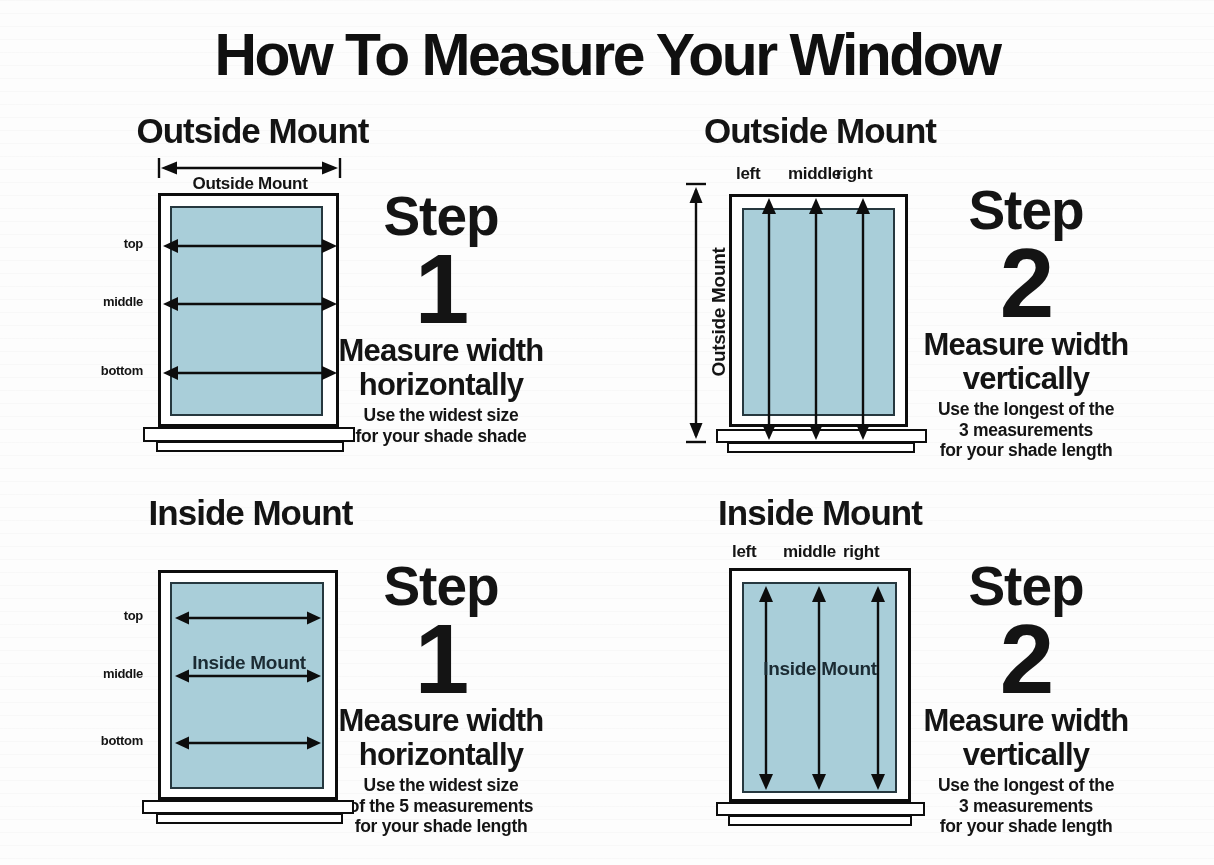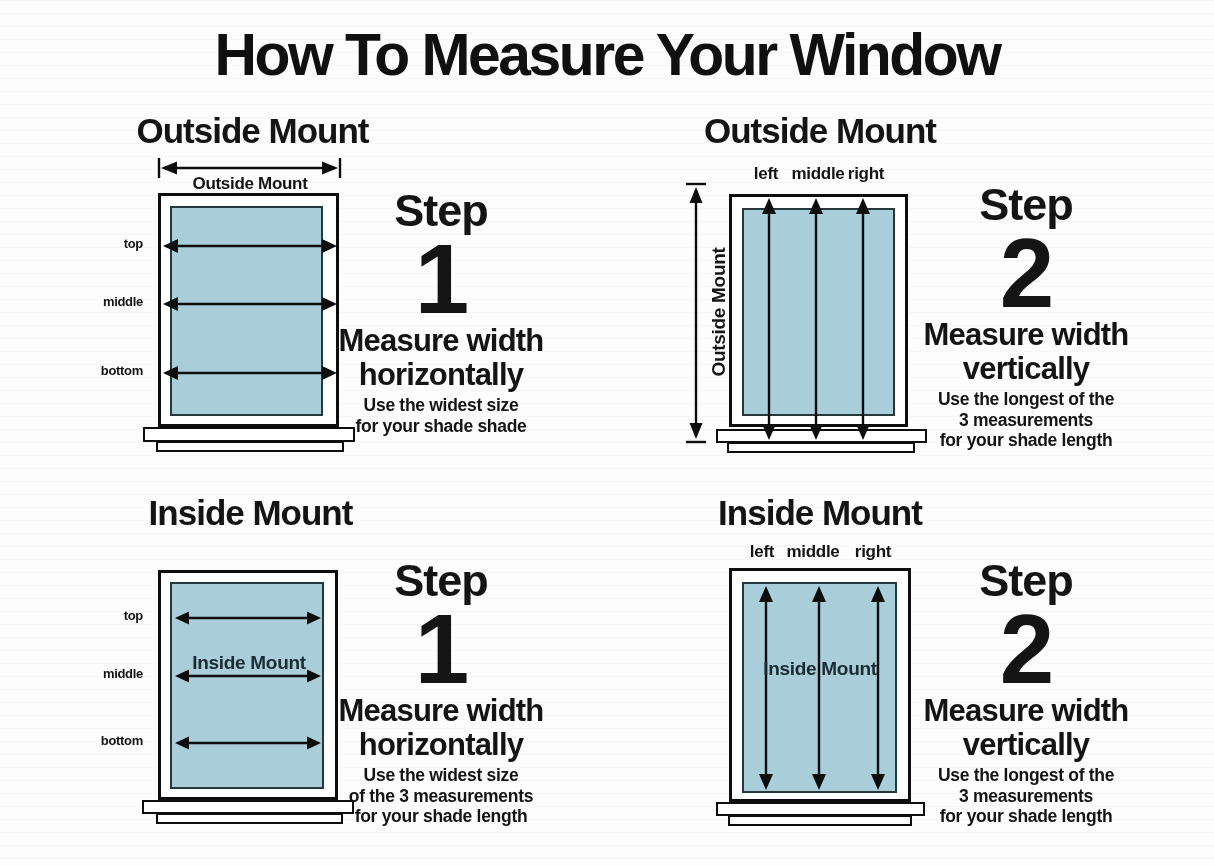--- a/index.html
+++ b/index.html
@@ -14,33 +14,33 @@
     color:#141414;
   }
   .abs{position:absolute;}
   #title{
     left:0;top:22px;width:1214px;text-align:center;
     font-size:60px;font-weight:bold;letter-spacing:-2.5px;
     transform:scaleX(0.98);line-height:1.1;color:#101010;
   }
   .heading{font-size:35px;font-weight:bold;letter-spacing:-1px;text-align:center;line-height:1.1;color:#141414;}
   .measure-label{font-size:17px;font-weight:bold;text-align:center;letter-spacing:-0.3px;}
-  .col-label{font-size:17px;font-weight:bold;text-align:center;letter-spacing:-0.3px;}
+  .col-label{font-size:17px;font-weight:bold;text-align:left;letter-spacing:-0.3px;}
   .row-label{font-size:13px;font-weight:bold;text-align:right;width:88px;left:55px;letter-spacing:-0.3px;}
   .rot-label{
     font-size:19px;font-weight:bold;white-space:nowrap;letter-spacing:-0.3px;
     transform:translate(-50%,-50%) rotate(-90deg);
   }
   .frame{position:absolute;background:#ffffff;border:3px solid #0d0d0d;box-sizing:border-box;}
   .glass{position:absolute;background:#a9ced9;border:2px solid #26383f;box-sizing:border-box;}
   .glass-label{font-size:19px;font-weight:bold;text-align:center;color:#1b2b33;letter-spacing:-0.3px;z-index:6;}
   .sill{position:absolute;background:#ffffff;border:2px solid #0d0d0d;box-sizing:border-box;z-index:2;}
   .arrow{z-index:5;}
   .step{width:222px;text-align:center;}
-  .step-word{font-size:45px;font-weight:bold;letter-spacing:-1px;line-height:1.02;}
+  .step-word{font-size:55px;font-weight:bold;letter-spacing:-1px;line-height:1.02;}
   .step-num{font-size:98px;font-weight:bold;line-height:0.92;letter-spacing:-2px;}
   .instr{font-size:31px;font-weight:bold;line-height:1.1;letter-spacing:-0.8px;}
   .note{font-size:17.5px;font-weight:bold;line-height:1.16;letter-spacing:-0.3px;}
 </style>
 </head>
 <body>
 
 <div id="page">
 
   <div id="title" class="abs">How To Measure Your Window</div>
@@ -173,21 +173,21 @@
     <div class="abs row-label" style="top:608px;">top</div>
     <div class="abs row-label" style="top:666px;">middle</div>
     <div class="abs row-label" style="top:733px;">bottom</div>
 
     <div class="abs step" style="left:330px;top:558px;">
       <div class="step-word">Step</div>
       <div class="step-num">1</div>
       <div class="instr">Measure width</div>
       <div class="instr">horizontally</div>
       <div class="note" style="margin-top:3px;">Use the widest size</div>
-      <div class="note">of the 3 measurements</div>
+      <div class="note">of the 5 measurements</div>
       <div class="note">for your shade length</div>
     </div>
   </section>
 
   <section>
     <div class="abs heading" style="left:680px;top:494px;width:280px;">Inside Mount</div>
 
     <div class="abs col-label" style="left:732px;top:542px;width:60px;">left</div>
     <div class="abs col-label" style="left:783px;top:542px;width:60px;">middle</div>
     <div class="abs col-label" style="left:843px;top:542px;width:60px;">right</div>

